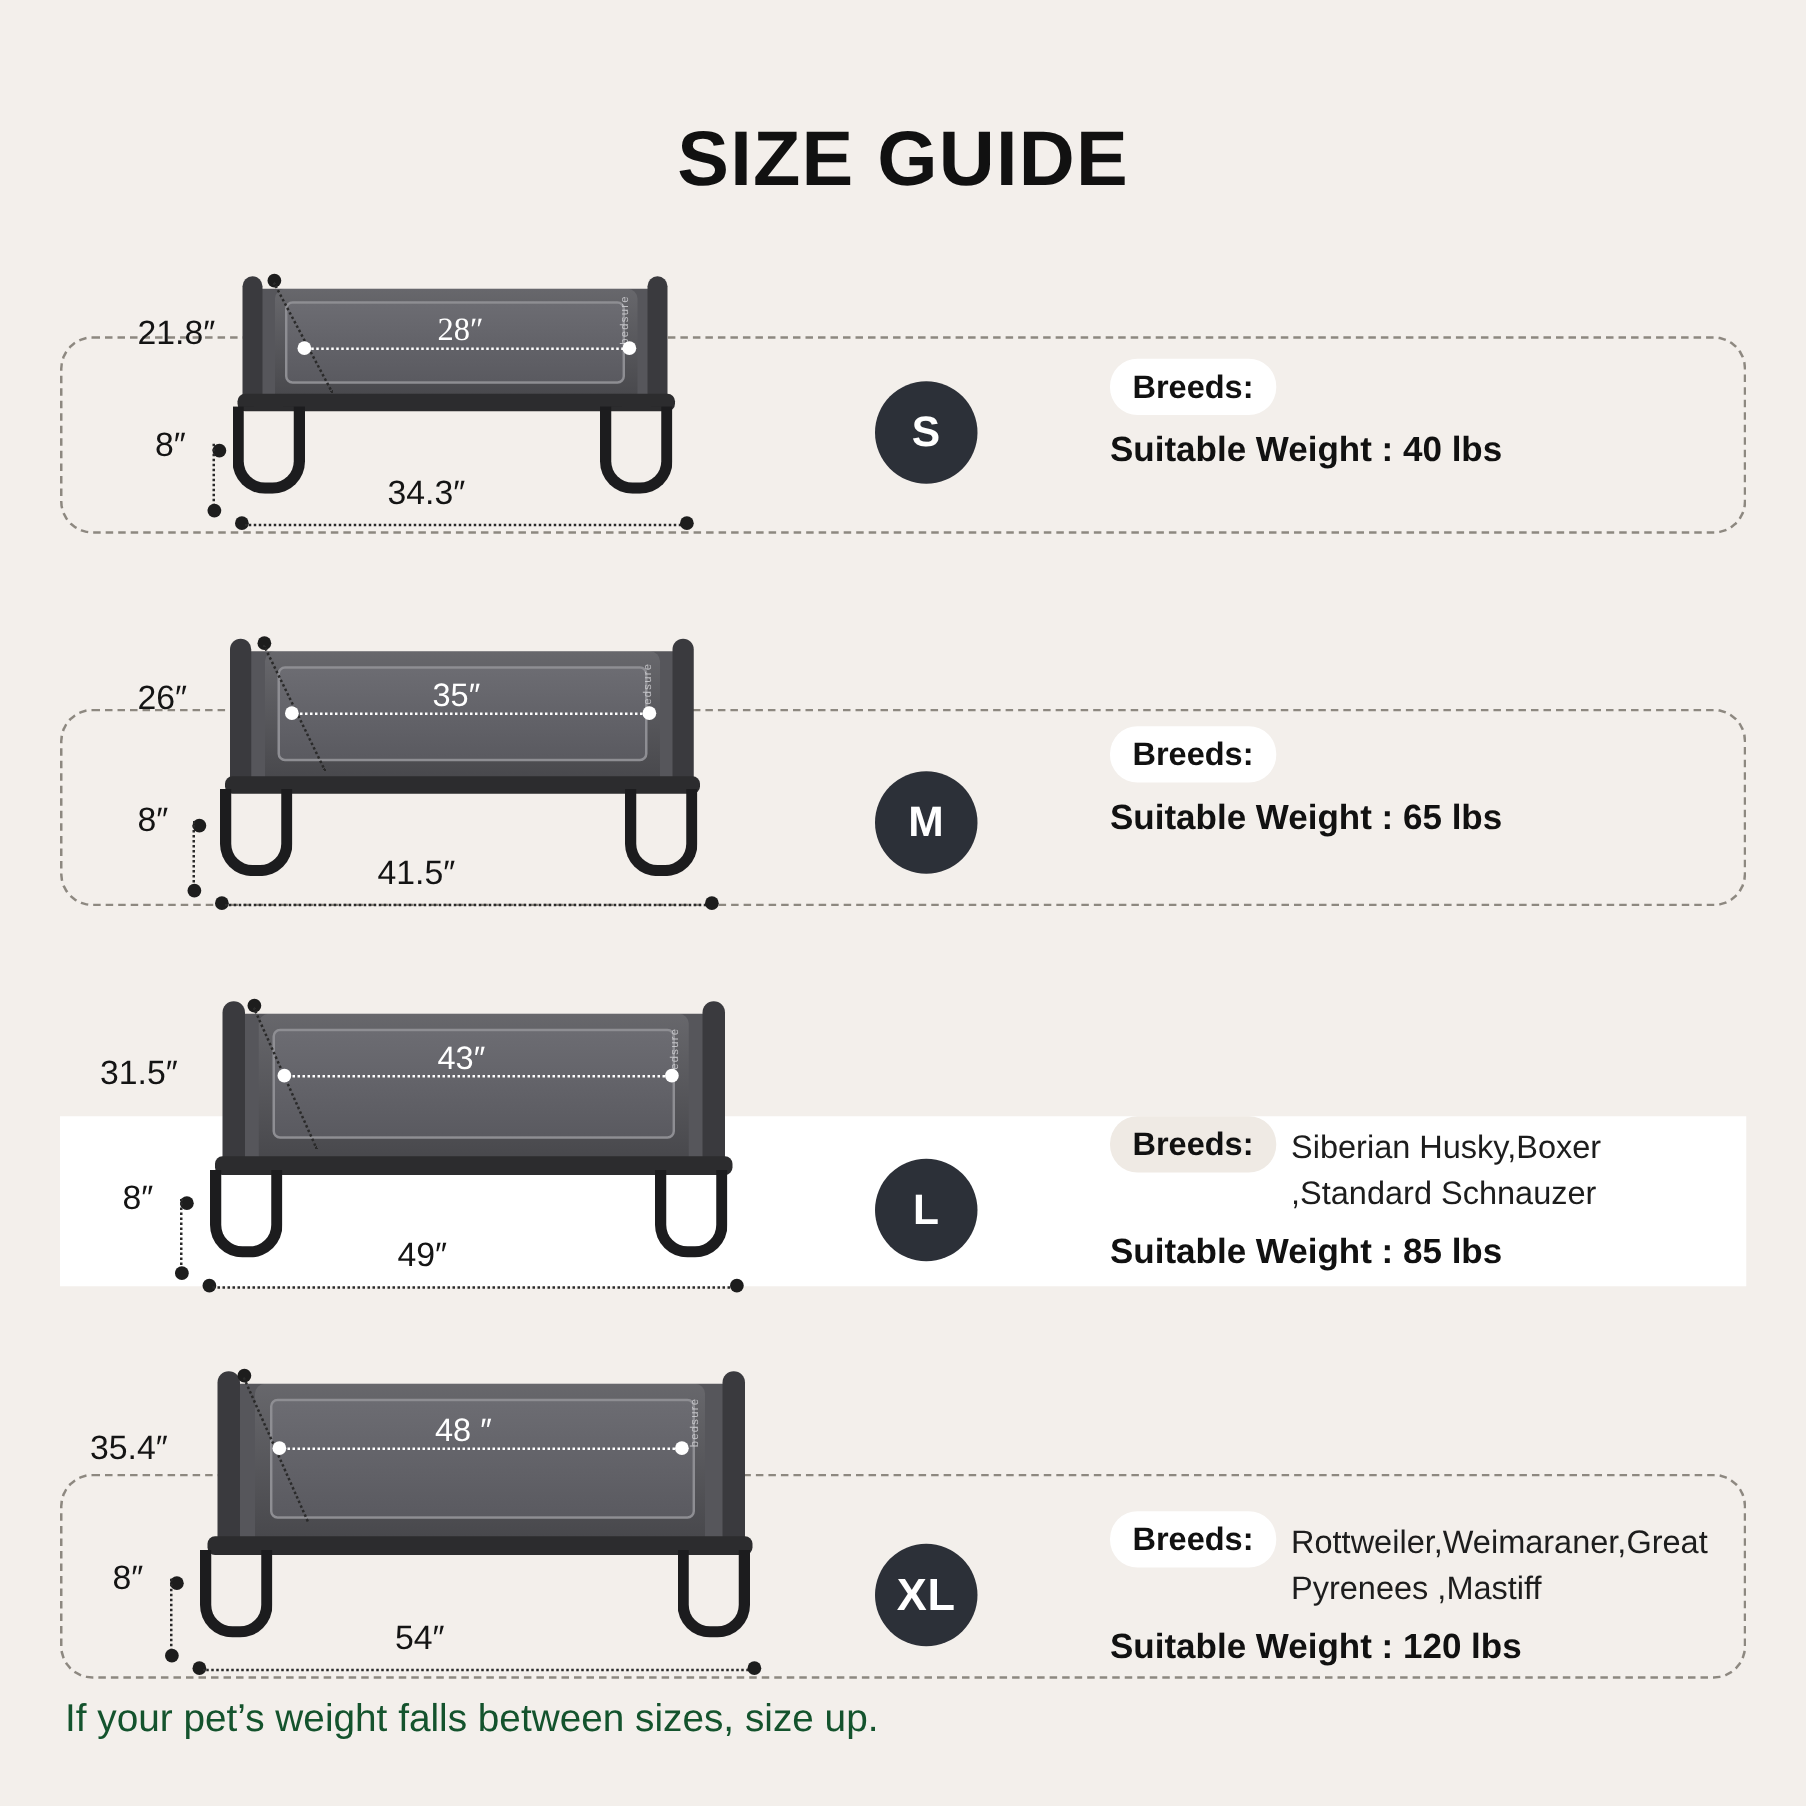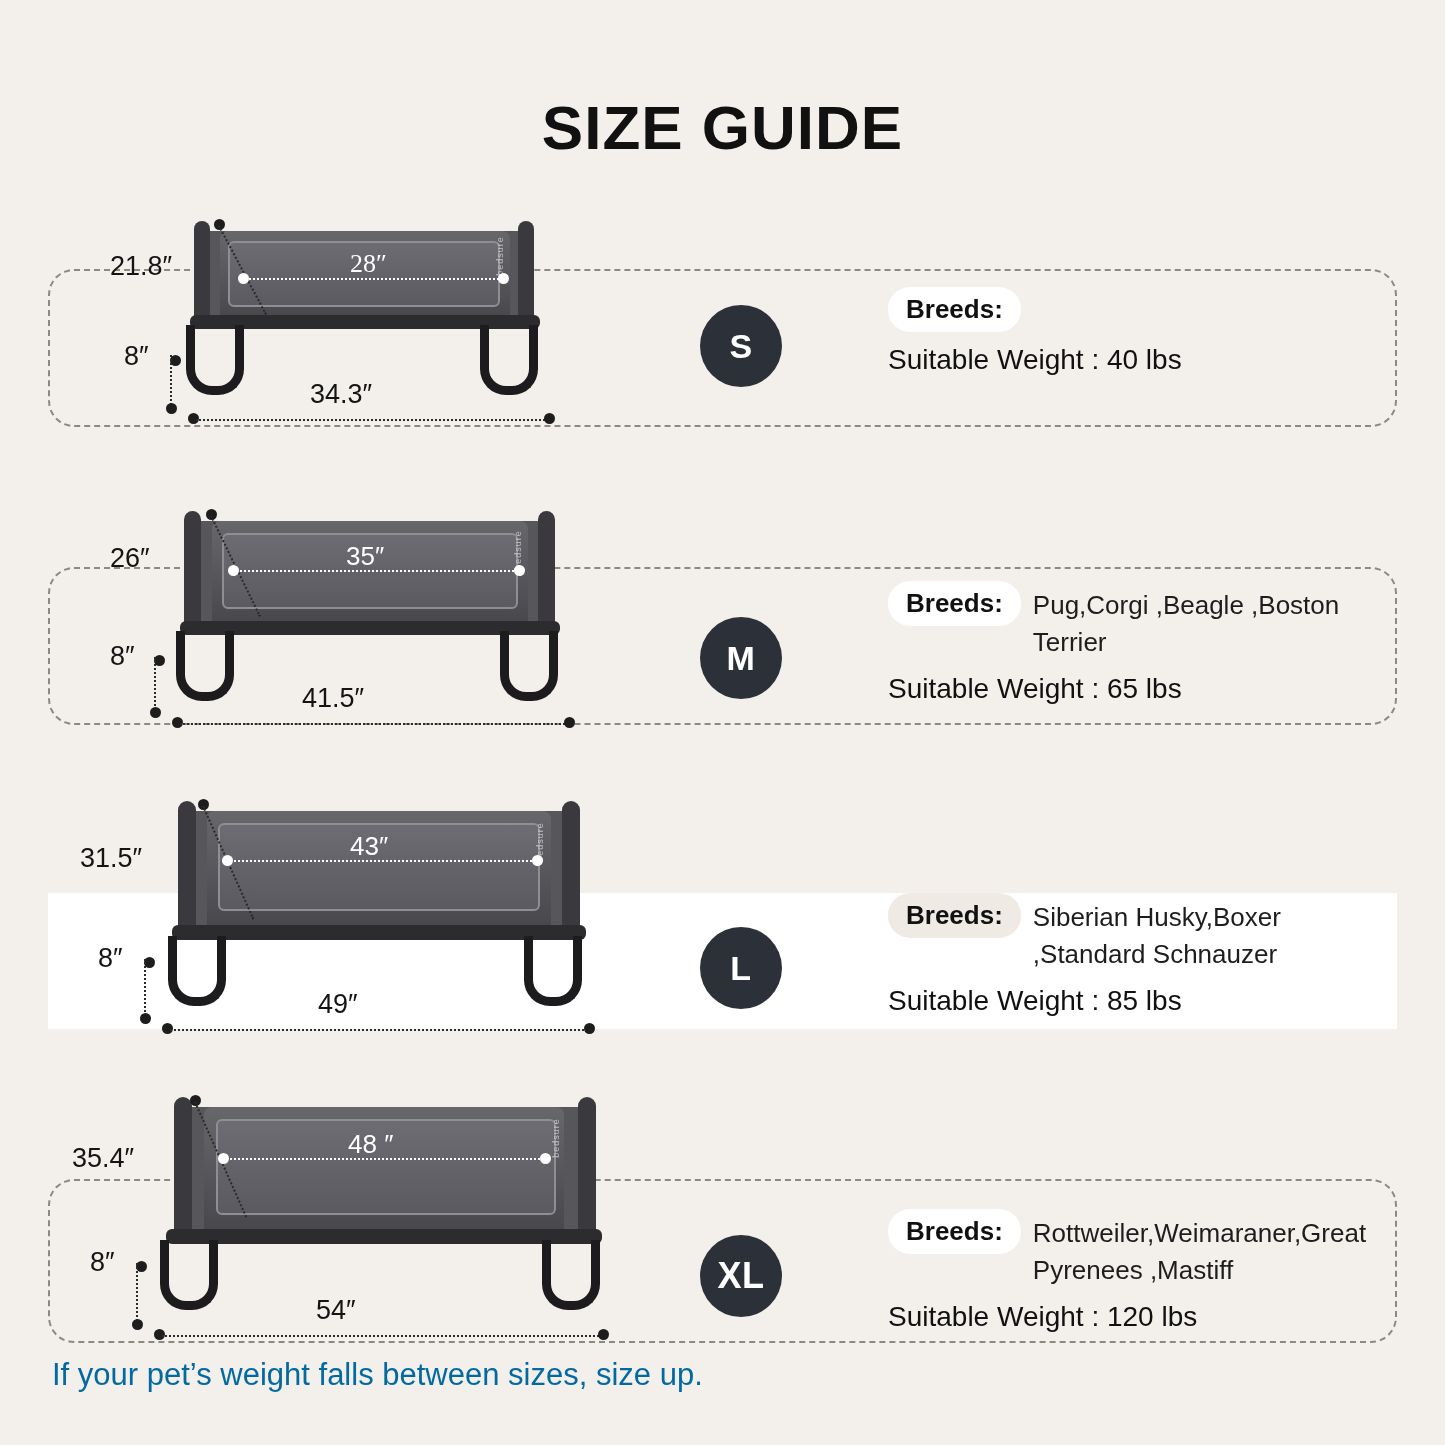--- a/index.html
+++ b/index.html
@@ -190,30 +190,30 @@
   .row.highlight .breeds-pill { background: #efeae4; }
   .breeds-text {
     font-size: 26px;
     line-height: 1.42;
     color: #1d1d1d;
     padding-top: 6px;
   }
   .weight {
     margin-top: 12px;
     font-size: 28px;
-    font-weight: normal;
+    font-weight: bold;
     color: #111;
   }
 
   .footnote {
     position: absolute;
     left: 52px;
     bottom: 52px;
     font-size: 31px;
-    color: #0369a1;
+    color: #14532d;
   }
 </style>
 </head>
 <body>
 
 <h1 class="page-title">SIZE GUIDE</h1>
 
 <div class="rows">
 
   <div class="row">
@@ -302,21 +302,20 @@
         <div class="dot" style="left:454px; top:218px;"></div>
         <div class="lbl" style="left:192px; top:184px;">41.5″</div>
       </div>
     </div>
 
     <div class="badge" style="top:118px;">M</div>
 
     <div class="info" style="top:82px;">
       <div class="breeds-line">
         <span class="breeds-pill">Breeds:</span>
-        <span class="breeds-text">Pug,Corgi ,Beagle ,Boston Terrier</span>
       </div>
       <div class="weight">Suitable Weight : 65 lbs</div>
     </div>
   </div>
 
   <div class="row highlight">
     <div class="row-band"></div>
 
     <div class="bed-wrap">
       <div class="bed">

